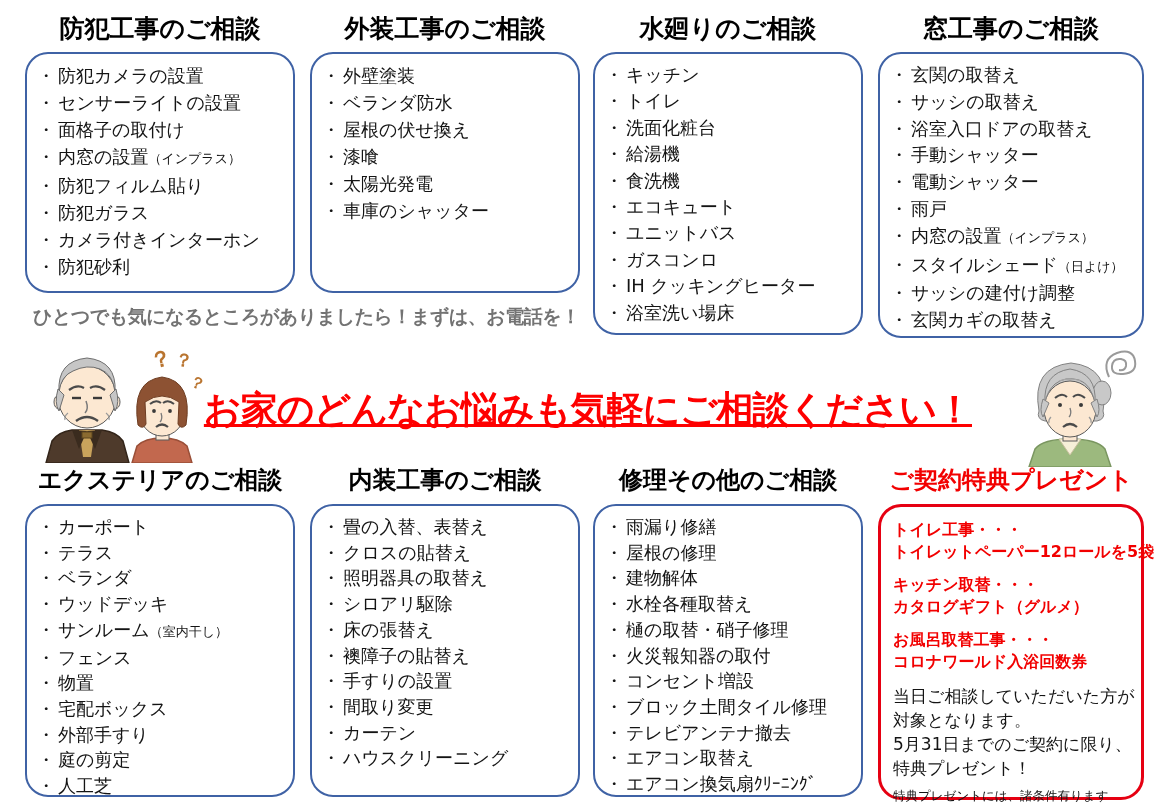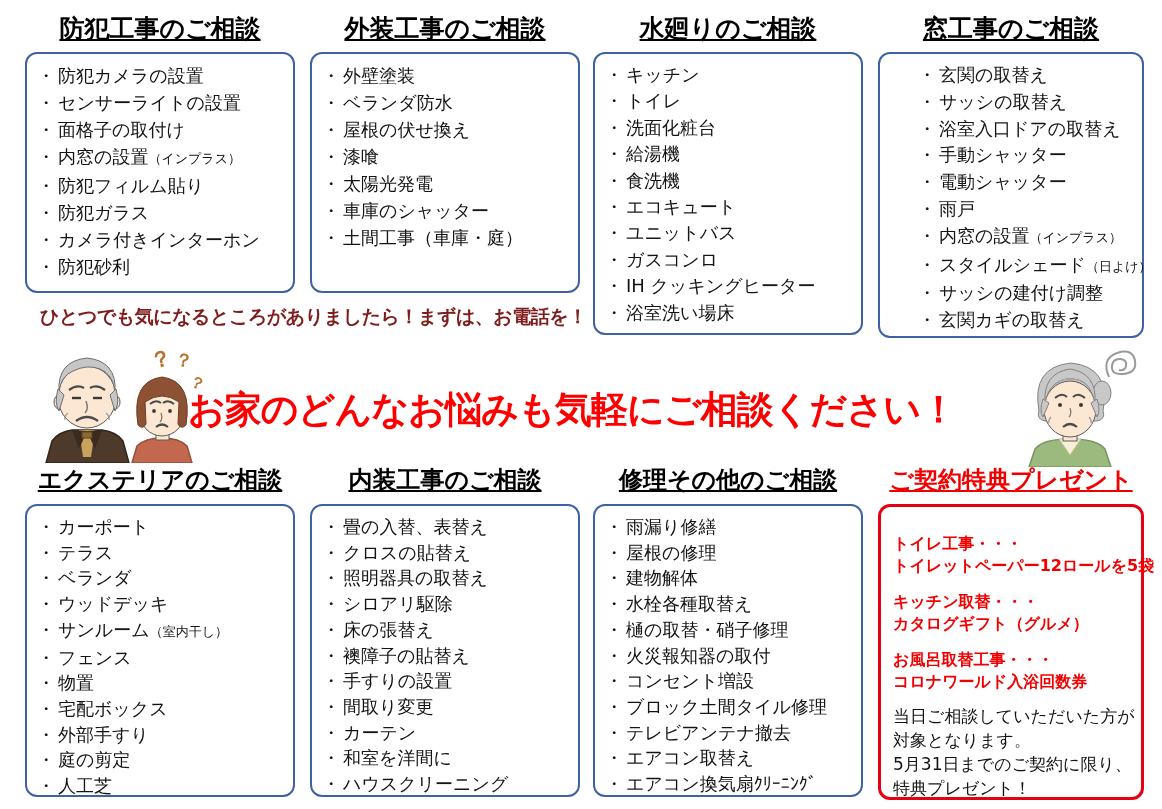--- a/index.html
+++ b/index.html
@@ -1,41 +1,41 @@
 <!DOCTYPE html>
 <html><head>
 <meta charset="utf-8">
 <style>
   html,body{margin:0;padding:0;background:#fff;}
   .page{position:relative;width:1162px;height:809px;background:#ffffff;overflow:hidden;
         font-family:"DejaVu Sans","Liberation Sans",sans-serif;}
   .col{position:absolute;}
   .sec-title{position:absolute;left:-10px;right:-10px;top:0;height:38px;text-align:center;
-             font-size:25px;font-weight:900;color:#000;white-space:nowrap;text-decoration:underline;}
+             font-size:25px;font-weight:900;color:#000;white-space:nowrap;}
   .bottom .sec-title{font-size:24px;}
   .red-title{color:#f20000;}
-  .box{position:absolute;top:40px;left:0;right:0;border:2.5px solid #3f62a5;border-radius:12px;
+  .box{position:absolute;top:40px;left:0;right:0;border:2.5px solid #3f62a5;border-radius:23px;
        box-sizing:border-box;padding:8px 4px 0 10px;background:#fff;}
   .c1 .box,.c2 .box{height:241px;}
   .c3 .box{height:283px;}
   .c4 .box{height:286px;}
   .c5 .box,.c6 .box,.c7 .box{height:293px;}
   .c8 .box{height:296px;border-color:#e60012;border-width:3px;padding:12px 6px 4px 12px;}
   .item{font-size:18px;color:#141414;white-space:nowrap;}
   .c1 .item,.c2 .item{line-height:27px;}
   .c3 .item{line-height:26.4px;}
-  .c4 .item{line-height:26.8px;margin-left:28px;}
+  .c4 .item{line-height:26.8px;}
   .c5 .item,.c6 .item,.c7 .item{line-height:25.7px;}
   .bullet{margin-right:3px;}
   .note{font-size:13px;}
-  .call-line{position:absolute;left:40px;top:304px;font-size:19px;font-weight:900;color:#7f1d1d;
+  .call-line{position:absolute;left:33px;top:304px;font-size:19px;font-weight:900;color:#737373;
              letter-spacing:-0.5px;white-space:nowrap;}
-  .headline{position:absolute;left:188px;top:385px;width:784px;text-align:left;font-size:37px;
-            font-weight:900;color:#fe0000;letter-spacing:-1px;white-space:nowrap;}
-  .offer{margin-bottom:11px;margin-top:14px;}
+  .headline{position:absolute;left:188px;top:385px;width:784px;text-align:right;font-size:37px;
+            font-weight:900;color:#fe0000;letter-spacing:-1px;white-space:nowrap;text-decoration:underline;}
+  .offer{margin-bottom:11px;}
   .offer-line{font-size:16px;font-weight:900;color:#f20000;line-height:22px;white-space:nowrap;}
   .bonus-note{font-size:17px;line-height:24px;color:#141414;white-space:nowrap;}
   .fine-print{font-size:12.5px;color:#141414;margin-top:8px;white-space:nowrap;}
   .illus{position:absolute;}
 </style>
 </head>
 <body>
 
 <div class="page">
 
@@ -58,21 +58,20 @@
   <div class="col c2" style="left:310px;top:12px;width:270px;">
     <div class="sec-title">外装工事のご相談</div>
     <div class="box">
       <div>
           <div class="item"><span class="bullet">・</span><span>外壁塗装</span></div>
           <div class="item"><span class="bullet">・</span><span>ベランダ防水</span></div>
           <div class="item"><span class="bullet">・</span><span>屋根の伏せ換え</span></div>
           <div class="item"><span class="bullet">・</span><span>漆喰</span></div>
           <div class="item"><span class="bullet">・</span><span>太陽光発電</span></div>
           <div class="item"><span class="bullet">・</span><span>車庫のシャッター</span></div>
-          <div class="item"><span class="bullet">・</span><span>土間工事（車庫・庭）</span></div>
         </div>
     </div>
   </div>
 
   <div class="col c3" style="left:593px;top:12px;width:270px;">
     <div class="sec-title">水廻りのご相談</div>
     <div class="box">
       <div>
           <div class="item"><span class="bullet">・</span><span>キッチン</span></div>
           <div class="item"><span class="bullet">・</span><span>トイレ</span></div>
@@ -201,21 +200,20 @@
       <div>
           <div class="item"><span class="bullet">・</span><span>畳の入替、表替え</span></div>
           <div class="item"><span class="bullet">・</span><span>クロスの貼替え</span></div>
           <div class="item"><span class="bullet">・</span><span>照明器具の取替え</span></div>
           <div class="item"><span class="bullet">・</span><span>シロアリ駆除</span></div>
           <div class="item"><span class="bullet">・</span><span>床の張替え</span></div>
           <div class="item"><span class="bullet">・</span><span>襖障子の貼替え</span></div>
           <div class="item"><span class="bullet">・</span><span>手すりの設置</span></div>
           <div class="item"><span class="bullet">・</span><span>間取り変更</span></div>
           <div class="item"><span class="bullet">・</span><span>カーテン</span></div>
-          <div class="item"><span class="bullet">・</span><span>和室を洋間に</span></div>
           <div class="item"><span class="bullet">・</span><span>ハウスクリーニング</span></div>
         </div>
     </div>
   </div>
 
   <div class="col c7 bottom" style="left:593px;top:464px;width:270px;">
     <div class="sec-title">修理その他のご相談</div>
     <div class="box">
       <div>
           <div class="item"><span class="bullet">・</span><span>雨漏り修繕</span></div>

